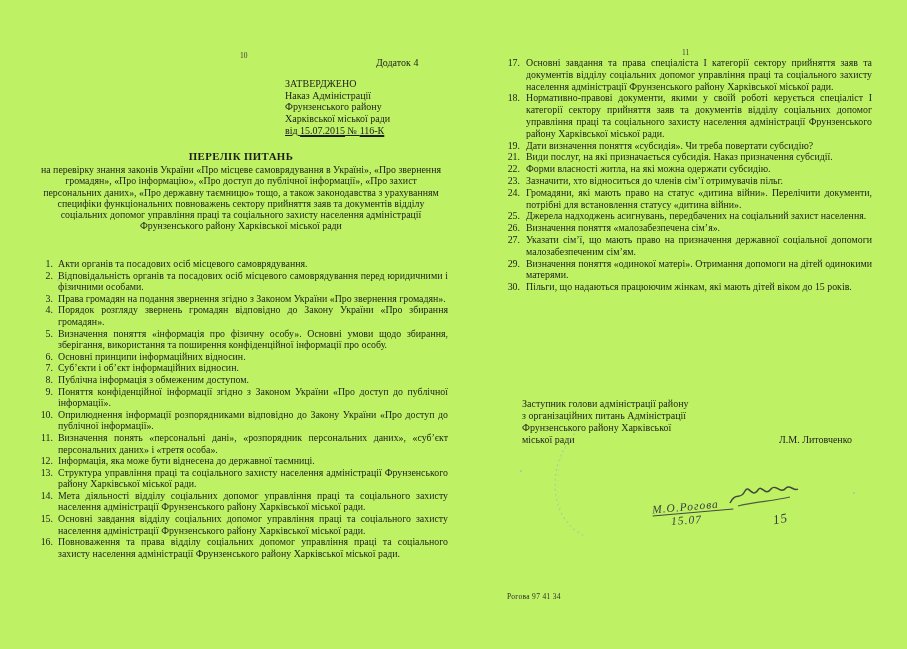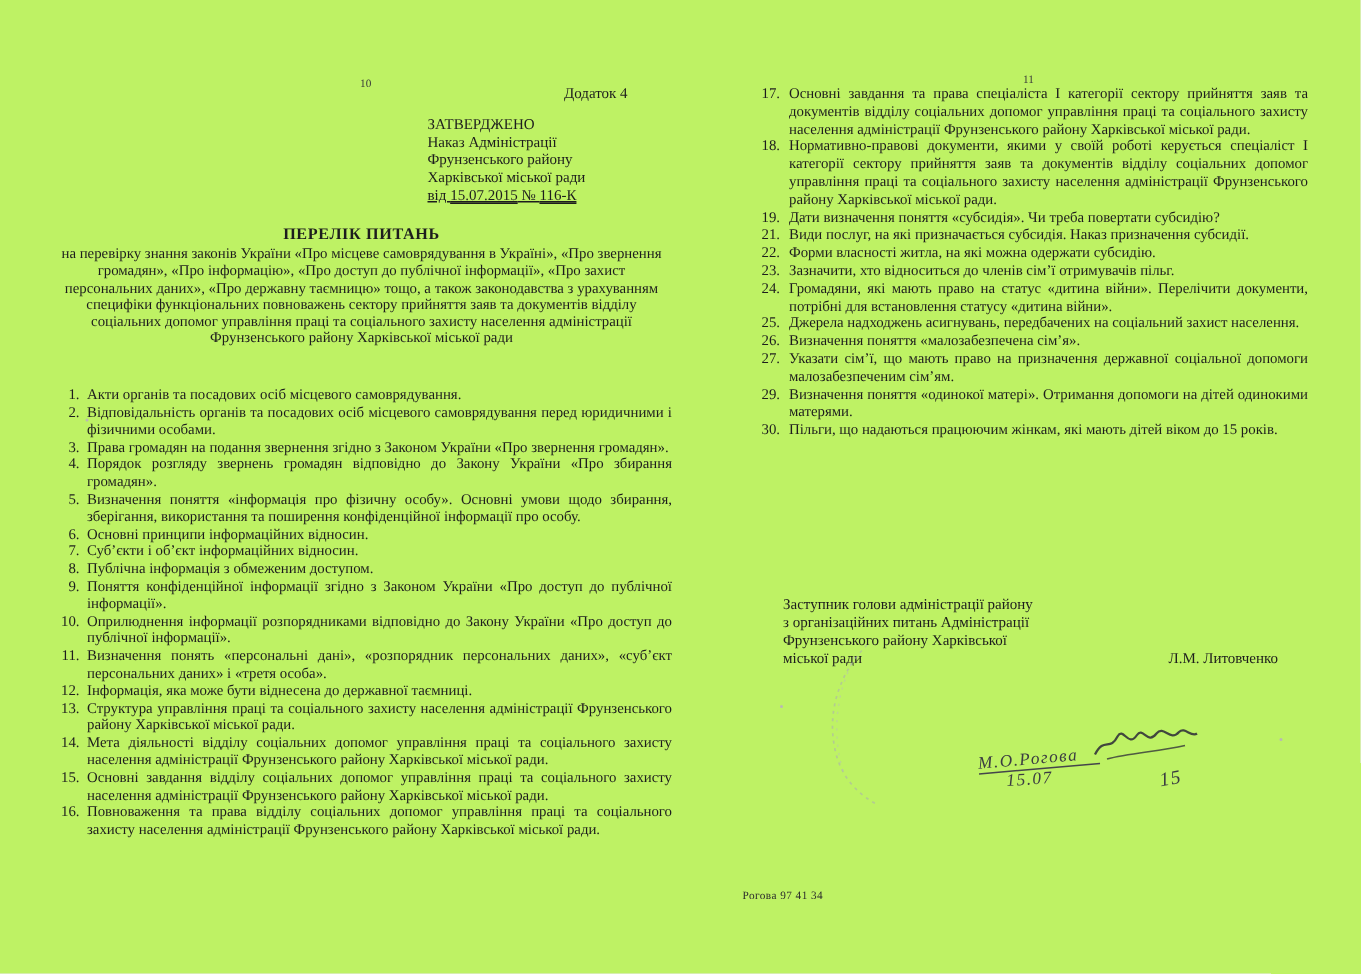--- a/index.html
+++ b/index.html
@@ -192,18 +192,18 @@
 
   <svg class="abs" style="left:728px;top:483px;" width="72" height="28" viewBox="0 0 72 28">
     <path d="M2,20 C8,8 12,18 17,8 C21,1 24,16 30,7 C34,1 37,14 43,6 C48,0 52,12 58,5 C62,1 66,9 70,6" fill="none" stroke="#33343a" stroke-width="1.5" opacity="0.9"></path>
     <path d="M10,23 C25,19 45,18 62,14" fill="none" stroke="#33343a" stroke-width="1.1" opacity="0.8"></path>
   </svg>
 
   <div class="abs hw hw-name" style="left:652px;top:500px;">М.О.Рогова</div>
   <div class="abs hw hw-date" style="left:671px;top:514px;">15.07</div>
   <div class="abs hw hw-num" style="left:773px;top:511px;">15</div>
 
-  <div class="abs footer" style="left:495px;top:592px;">Рогова 97 41 34</div>
+  <div class="abs footer" style="left:507px;top:592px;">Рогова 97 41 34</div>
 
   <div class="speck" style="left:57px;top:279px;width:2px;height:2px;"></div>
   <div class="speck" style="left:520px;top:470px;width:2px;height:2px;"></div>
   <div class="speck" style="left:853px;top:492px;width:2px;height:2px;"></div>
 </div>
 
 </body></html>

